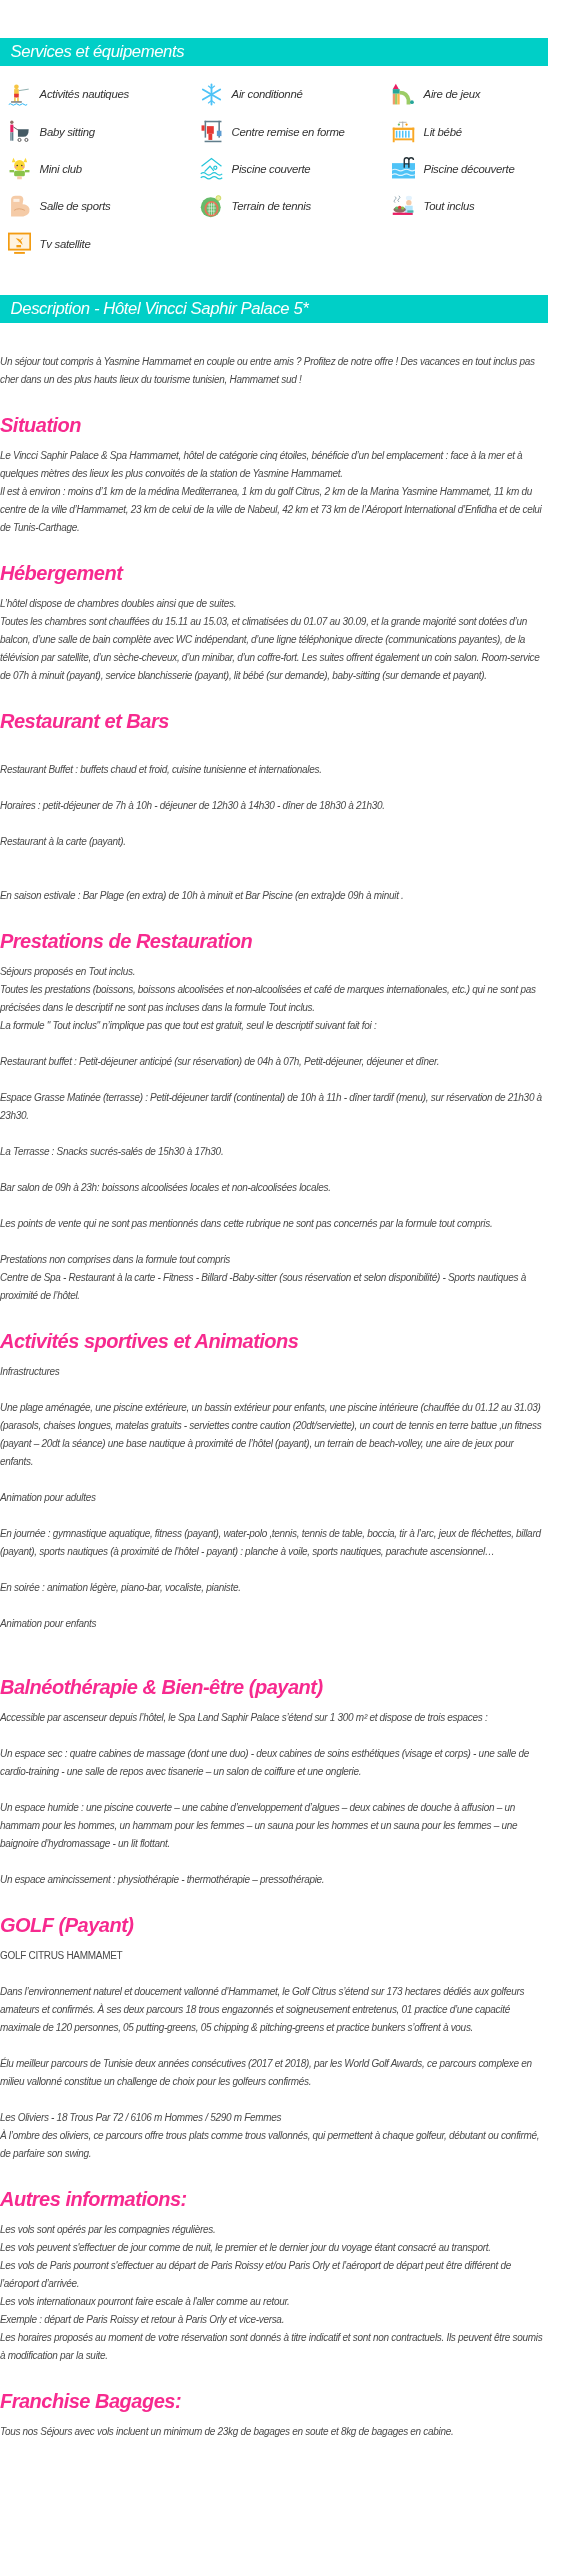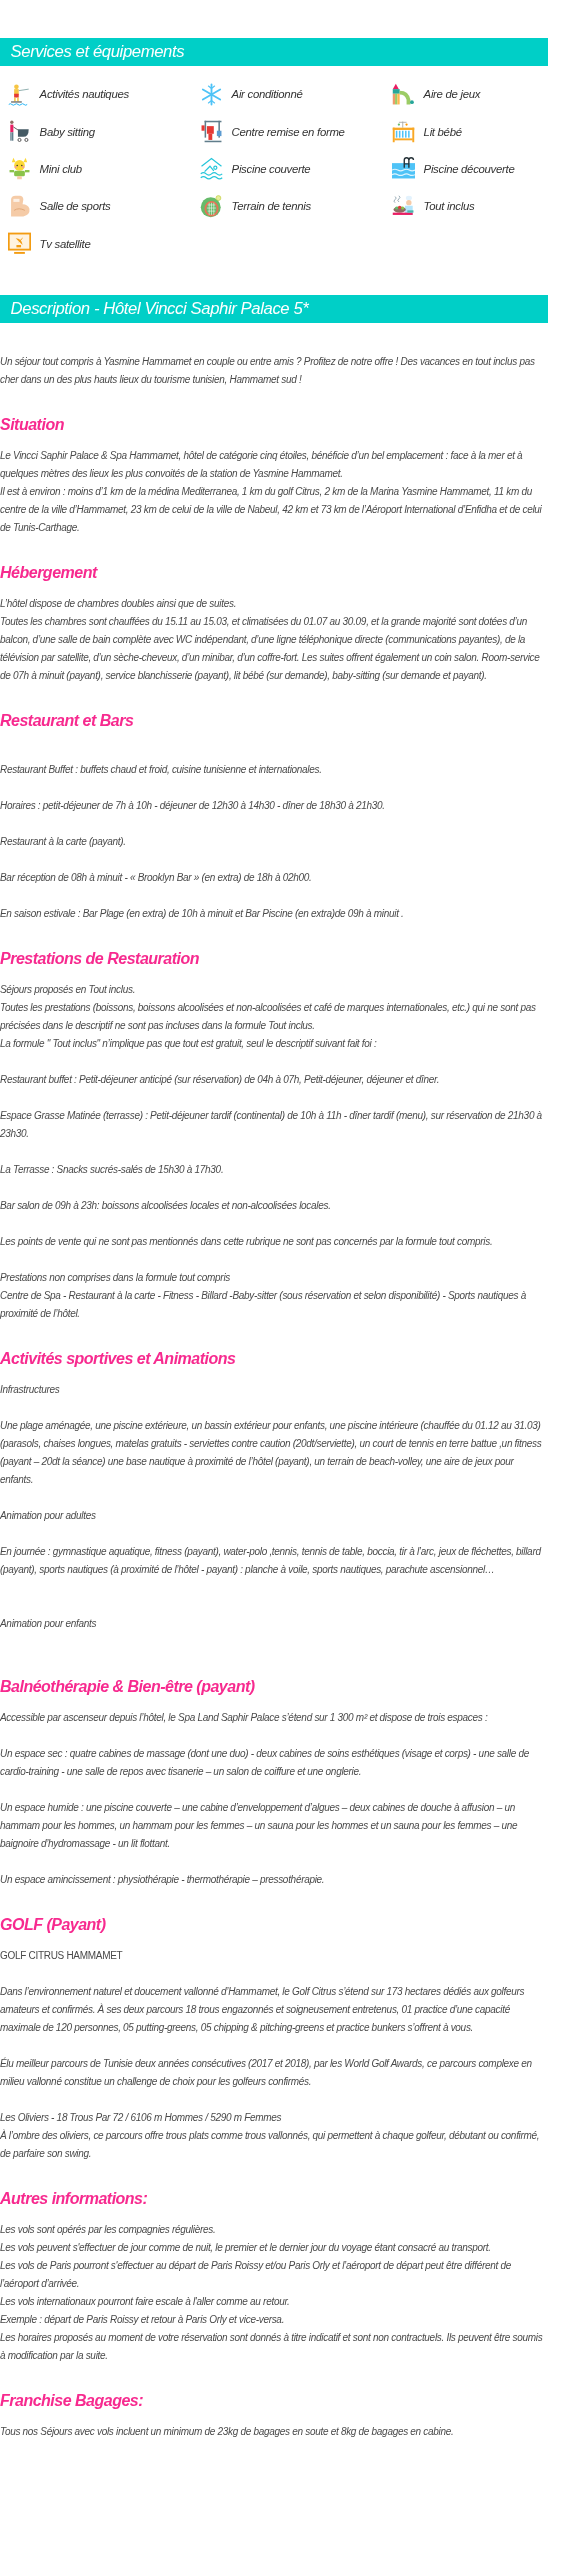--- a/index.html
+++ b/index.html
@@ -58,21 +58,21 @@
     line-height: 18px;
     color: #4a4a4a;
     letter-spacing: -0.3px;
     padding-right: 4.6px;
   }
   .intro { margin-top: 30px; }
   .content h3 {
     color: #F72A8F;
     font-style: italic;
     font-weight: bold;
-    font-size: 16px;
+    font-size: 20px;
     letter-spacing: -0.5px;
     margin-top: 26px;
     margin-bottom: 12px;
     line-height: 20px;
   }
   .gap { height: 18px; }
   .upright { font-style: normal !important; }
 </style>
 </head>
 <body>
@@ -309,21 +309,20 @@
     <p>Toutes les chambres sont chauffées du 15.11 au 15.03, et climatisées du 01.07 au 30.09, et la grande majorité sont dotées d’un balcon, d’une salle de bain complète avec WC indépendant, d’une ligne téléphonique directe (communications payantes), de la télévision par satellite, d’un sèche-cheveux, d’un minibar, d’un coffre-fort. Les suites offrent également un coin salon. Room-service de 07h à minuit (payant), service blanchisserie (payant), lit bébé (sur demande), baby-sitting (sur demande et payant).</p>
 
     <h3>Restaurant et Bars</h3>
     <div class="gap"></div>
     <p>Restaurant Buffet : buffets chaud et froid, cuisine tunisienne et internationales.</p>
     <div class="gap"></div>
     <p>Horaires : petit-déjeuner de 7h à 10h - déjeuner de 12h30 à 14h30 - dîner de 18h30 à 21h30.</p>
     <div class="gap"></div>
     <p>Restaurant à la carte (payant).</p>
     <div class="gap"></div>
-    <p>Bar réception de 08h à minuit - « Brooklyn Bar » (en extra) de 18h à 02h00.</p>
     <div class="gap"></div>
     <p>En saison estivale : Bar Plage (en extra) de 10h à minuit  et Bar Piscine (en extra)de 09h à minuit .</p>
 
     <h3>Prestations de Restauration</h3>
     <p>Séjours proposés en Tout inclus.</p>
     <p>Toutes les prestations (boissons, boissons alcoolisées et non-alcoolisées et café de marques internationales, etc.) qui ne sont pas précisées dans le descriptif ne sont pas incluses dans la formule Tout inclus.</p>
     <p>La formule " Tout inclus" n’implique pas que tout est gratuit, seul le descriptif suivant fait foi :</p>
     <div class="gap"></div>
     <p>Restaurant buffet : Petit-déjeuner anticipé (sur réservation) de 04h à 07h, Petit-déjeuner, déjeuner et dîner.</p>
     <div class="gap"></div>
@@ -340,20 +339,21 @@
 
     <h3>Activités sportives et Animations</h3>
     <p>Infrastructures</p>
     <div class="gap"></div>
     <p>Une plage aménagée, une piscine extérieure, un bassin extérieur pour enfants, une piscine intérieure (chauffée du 01.12 au 31.03) (parasols, chaises longues, matelas gratuits - serviettes contre caution (20dt/serviette), un court de tennis en terre battue ,un fitness (payant – 20dt la séance) une base nautique à proximité de l’hôtel (payant), un terrain de beach-volley, une aire de jeux pour enfants.</p>
     <div class="gap"></div>
     <p>Animation pour adultes</p>
     <div class="gap"></div>
     <p>En journée : gymnastique aquatique, fitness (payant), water-polo ,tennis, tennis de table, boccia, tir à l’arc, jeux de fléchettes, billard (payant), sports nautiques (à proximité de l’hôtel - payant) : planche à voile, sports nautiques, parachute ascensionnel…</p>
     <div class="gap"></div>
+    <p>En soirée : animation légère, piano-bar, vocaliste, pianiste.</p>
     <div class="gap"></div>
     <p>Animation pour enfants</p>
     <div class="gap"></div>
 
     <h3>Balnéothérapie &amp; Bien-être (payant)</h3>
     <p>Accessible par ascenseur depuis l’hôtel, le Spa Land Saphir Palace s’étend sur 1 300 m² et dispose de trois espaces :</p>
     <div class="gap"></div>
     <p>Un espace sec  : quatre cabines de massage (dont une duo) - deux cabines de soins esthétiques (visage et corps) - une salle de cardio-training - une salle de repos avec tisanerie – un salon de coiffure et une onglerie.</p>
     <div class="gap"></div>
     <p>Un espace humide  : une piscine couverte – une cabine d’enveloppement d’algues – deux cabines de douche à affusion – un hammam pour les hommes, un hammam pour les femmes – un sauna pour les hommes et un sauna pour les femmes – une baignoire d’hydromassage - un lit flottant.</p>

